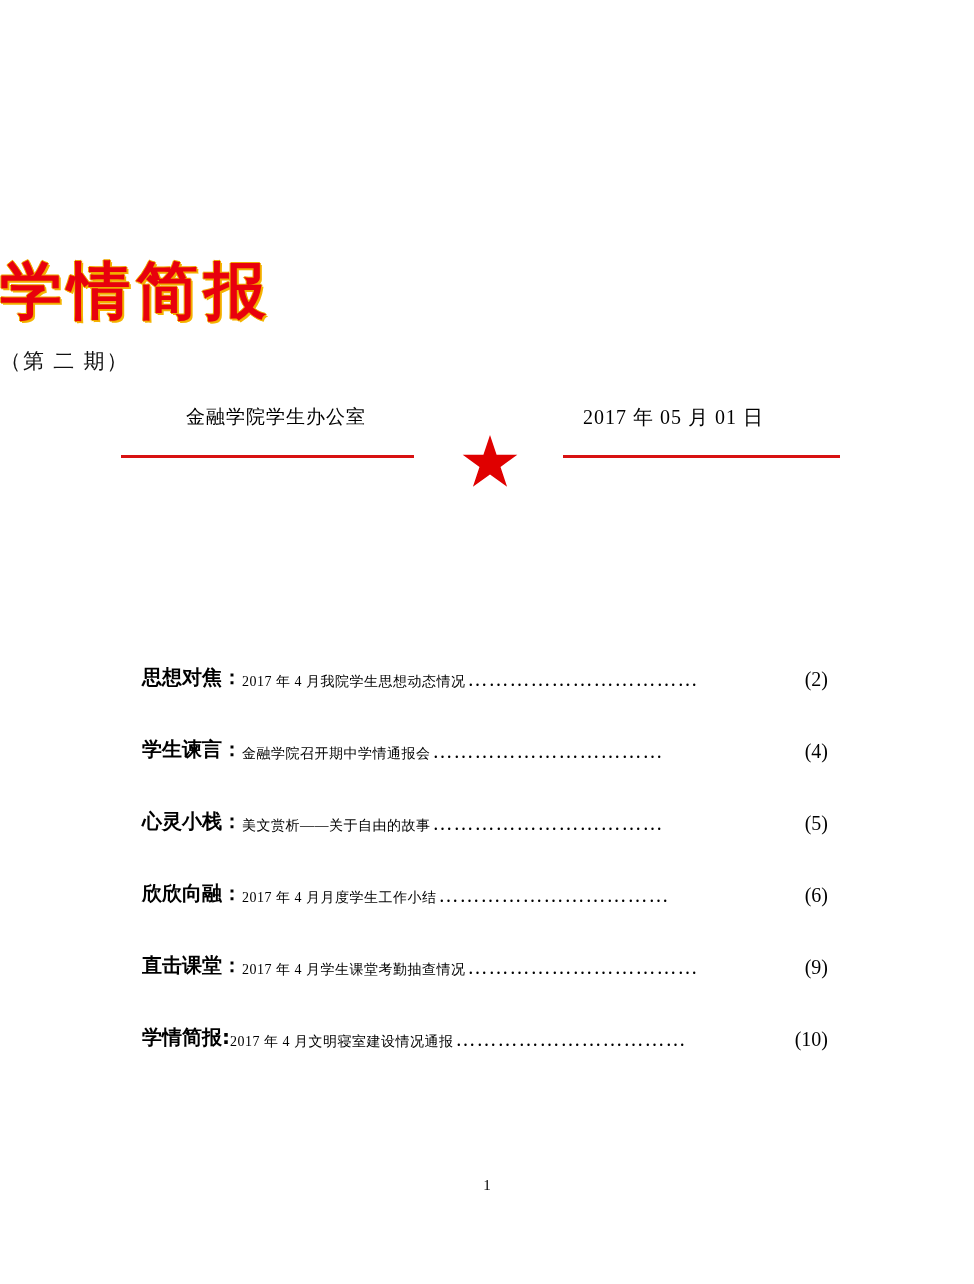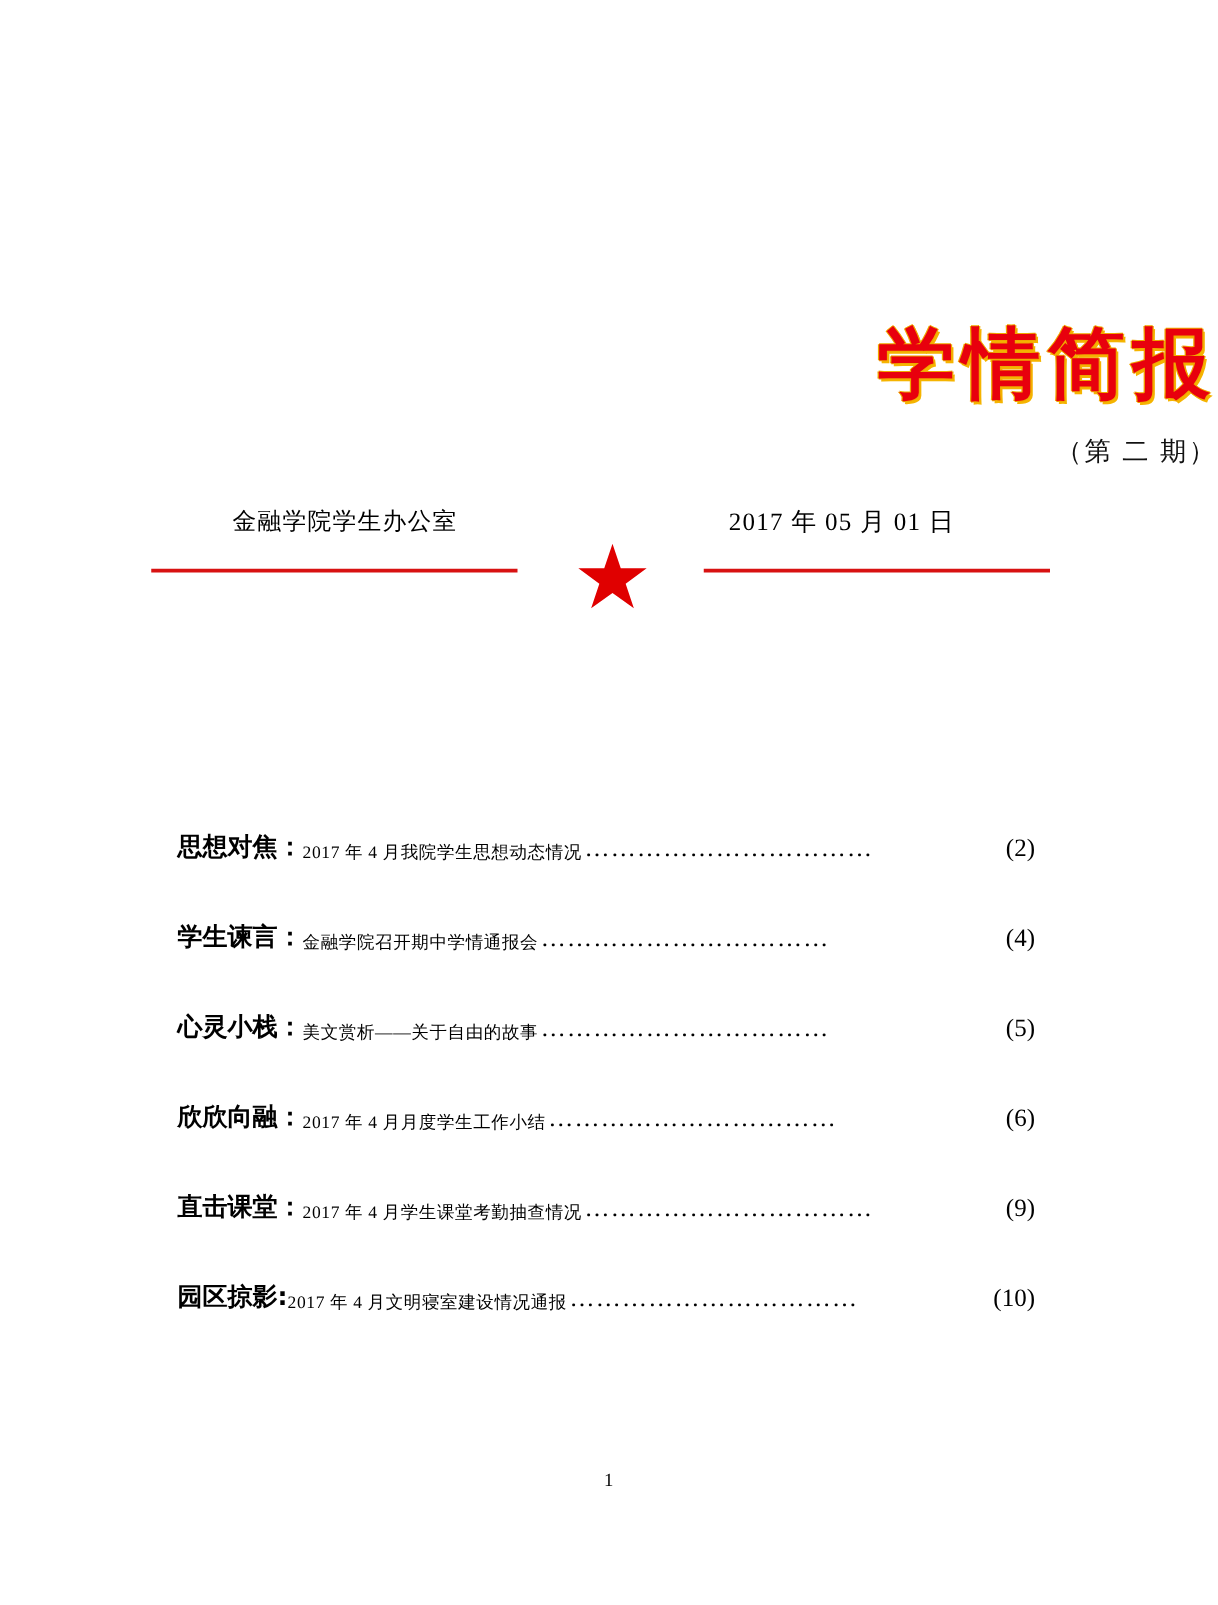--- a/index.html
+++ b/index.html
@@ -21,21 +21,21 @@
     position: relative;
     box-sizing: border-box;
   }
 
   
   .masthead {
     position: absolute;
     top: 258px;
     left: 0;
     width: 974px;
-    text-align: right;
+    text-align: left;
   }
   .masthead-title {
     font-family: "DejaVu Serif", "Liberation Serif", serif;
     font-size: 62px;
     font-weight: bold;
     color: #e8000d;
     letter-spacing: 6px;
     line-height: 1.05;
     text-shadow:
       1px 0 0 #f0a800,
@@ -209,21 +209,21 @@
     </div>
 
     <div class="toc-entry">
       <span class="toc-cat">直击课堂：</span>
       <span class="toc-title">2017 年 4 月学生课堂考勤抽查情况</span>
       <span class="toc-dots">……………………………</span>
       <span class="toc-page">(9)</span>
     </div>
 
     <div class="toc-entry">
-      <span class="toc-cat">园区掠影:</span>
+      <span class="toc-cat">学情简报:</span>
       <span class="toc-title">2017 年 4 月文明寝室建设情况通报</span>
       <span class="toc-dots">……………………………</span>
       <span class="toc-page"> (10)</span>
     </div>
 
   </div>
 
   <div class="footer-pagenum">1</div>
 
 </div>

